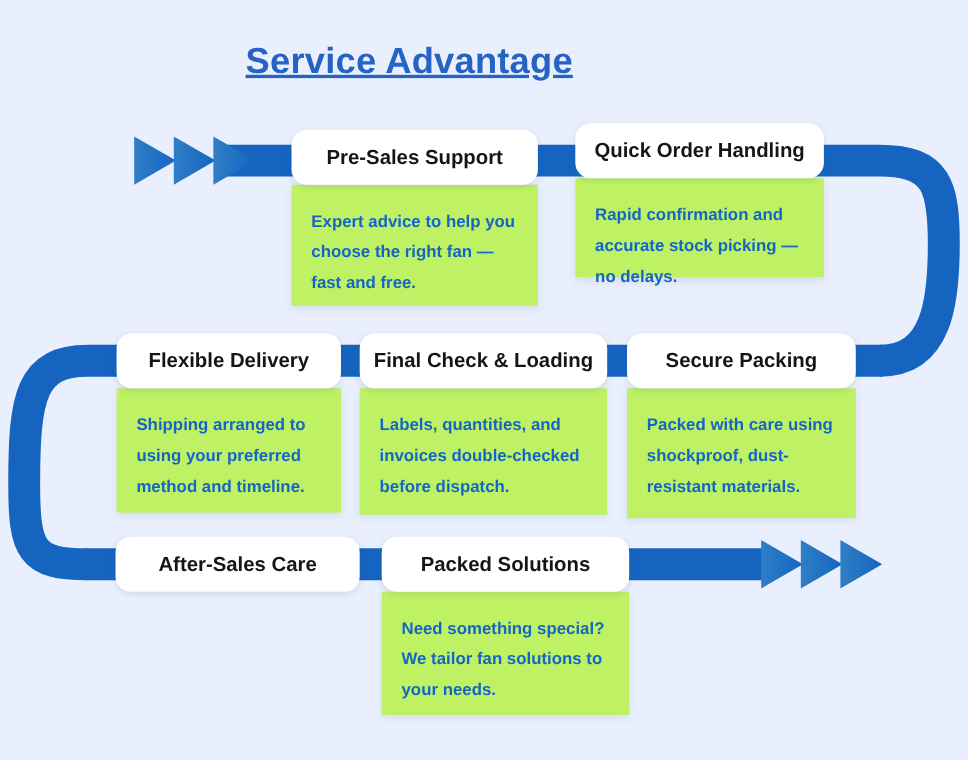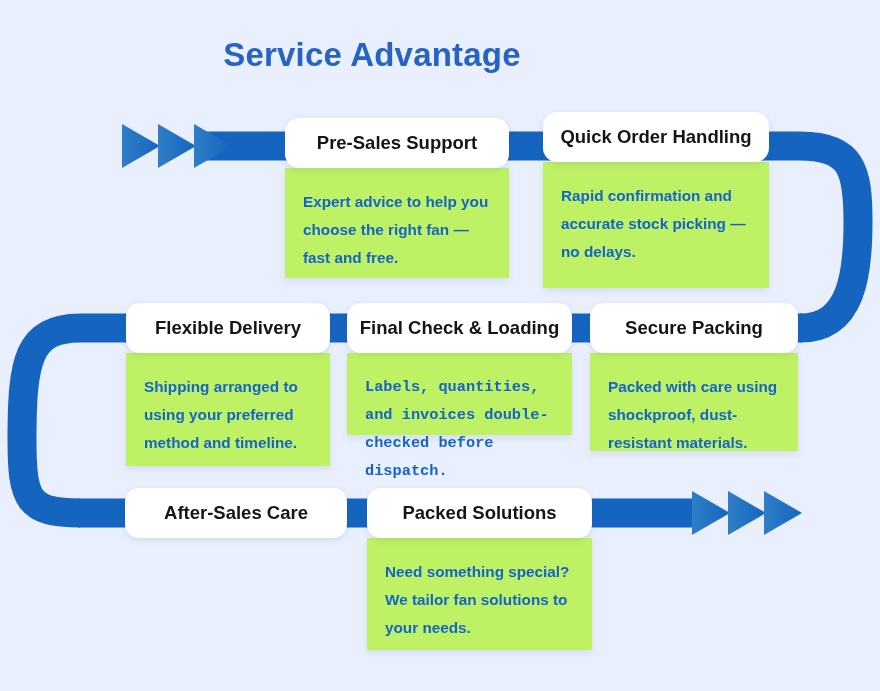--- a/index.html
+++ b/index.html
@@ -28,36 +28,36 @@
   .page-title {
     position: absolute;
     left: 0;
     top: 36px;
     width: 744px;
     text-align: center;
     font-size: 33px;
     font-weight: bold;
     color: #2563c4;
     letter-spacing: 0.2px;
+    text-decoration: underline;
   }
 
   
   .track-svg {
     position: absolute;
     left: 0;
     top: 0;
     width: 880px;
     height: 691px;
     pointer-events: none;
   }
 
   
   .card {
     position: absolute;
-    margin-left: 20px;
   }
 
   .card-title {
     position: relative;
     z-index: 3;
     background: #ffffff;
     border-radius: 14px;
     height: 50px;
     display: flex;
     align-items: center;
@@ -81,30 +81,30 @@
     line-height: 28px;
     color: #1565c8;
     box-shadow: 0 3px 7px rgba(40, 70, 130, 0.10);
   }
 
   
   #card-pre-sales-support      { left: 265px; top: 118px; width: 224px; }
   #card-pre-sales-support .card-body { height: 110px; }
 
   #card-quick-order-handling   { left: 523px; top: 112px; width: 226px; }
-  #card-quick-order-handling .card-body { height: 126px; }
+  #card-quick-order-handling .card-body { height: 90px; }
 
   #card-flexible-delivery      { left: 106px; top: 303px; width: 204px; border-radius: 19px; }
   #card-flexible-delivery .card-body { height: 113px; }
 
   #card-final-check-loading    { left: 327px; top: 303px; width: 225px; }
-  #card-final-check-loading .card-body { height: 82px; font-family: Liberation Mono, monospace; }
+  #card-final-check-loading .card-body { height: 115px; }
 
   #card-secure-packing         { left: 570px; top: 303px; width: 208px; }
-  #card-secure-packing .card-body { height: 98px; }
+  #card-secure-packing .card-body { height: 118px; }
 
   #card-after-sales-care       { left: 105px; top: 488px; width: 222px; }
   #card-after-sales-care .card-body { height: 115px; }
 
   #card-custom-solutions       { left: 347px; top: 488px; width: 225px; }
   #card-custom-solutions .card-body { height: 112px; }
 </style>
 </head>
 <body>
 

